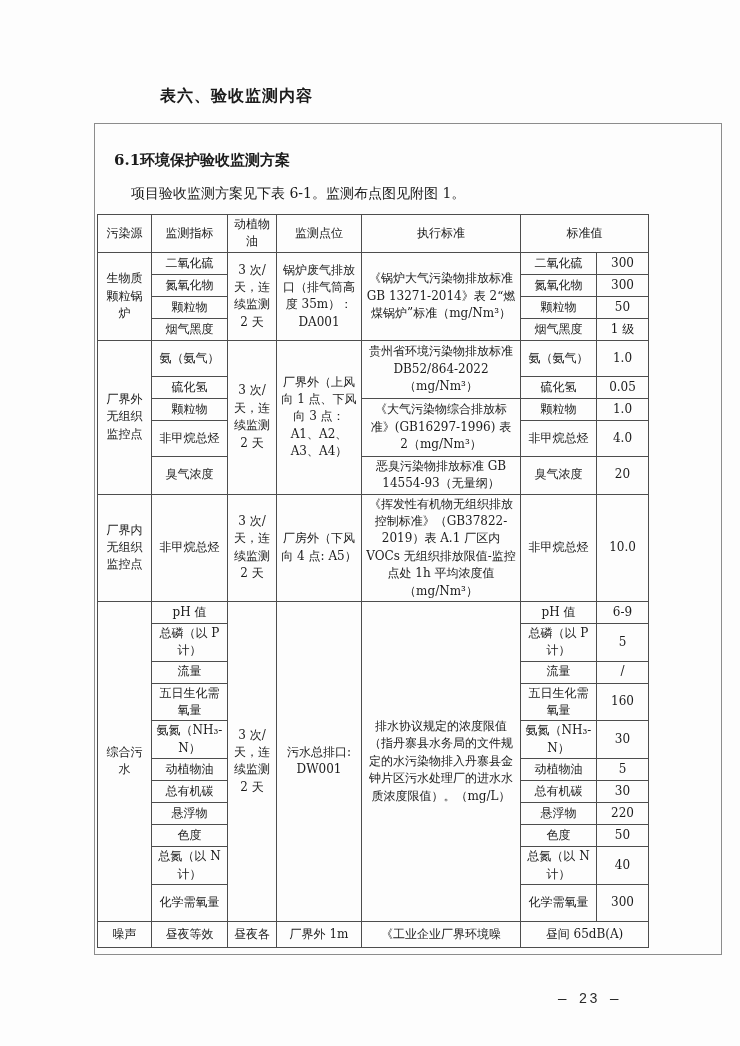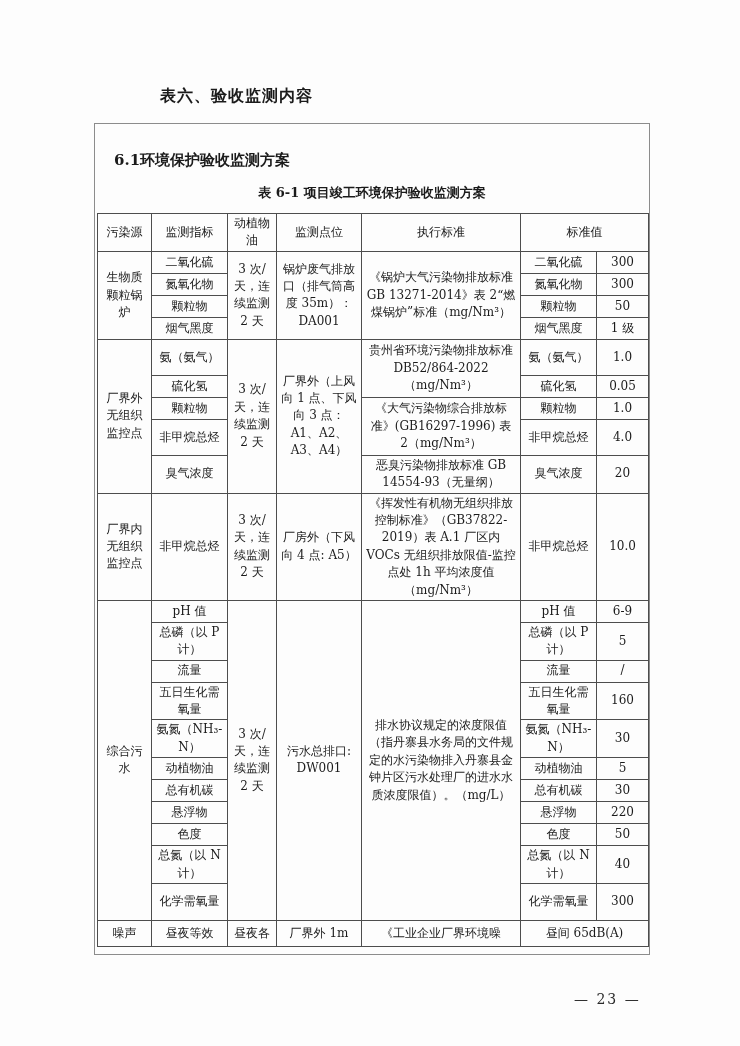--- a/index.html
+++ b/index.html
@@ -10,21 +10,21 @@
     color:#1b1b1b;
     position:relative;
     overflow:hidden;
   }
   .doc-title{
     position:absolute;left:112px;top:86px;
     font-size:16px;font-weight:700;letter-spacing:1px;margin-left:48px;
   }
   .content-box{
     position:absolute;left:94px;top:123px;
-    width:556px;height:832px;
+    width:628px;height:832px;
     border:1px solid #8c8c8c;
     box-sizing:border-box;
     overflow:hidden;
     background:#fdfdfd;
   }
   .section-heading{
     margin:27px 0 0 19px;
     font-size:15px;font-weight:700;
   }
   .intro{
@@ -48,33 +48,34 @@
     text-align:center;
     vertical-align:middle;
     padding:1px 4px;
     font-weight:400;
     word-break:break-word;
     overflow:hidden;
   }
   tr.h22{height:22px;} tr.h26{height:26px;} tr.h32{height:32px;}
   tr.h36{height:36px;} tr.h37{height:37px;} tr.h102{height:102px;}
   .footer-page-number{
-    position:absolute;left:574px;top:991px;
+    position:absolute;left:558px;top:991px;
     font-size:14px;letter-spacing:2px;
     color:#2a2a2a;
+    font-family:Liberation Mono, monospace;
   }
 </style>
 </head>
 <body>
 
 <div class="doc-title">表六、验收监测内容</div>
 
 <div class="content-box">
   <div class="section-heading">6.1环境保护验收监测方案</div>
-  <div class="caption">表 6-1 项目竣工环境保护验收监测方案</div>
+  <div class="intro">项目验收监测方案见下表 6-1。监测布点图见附图 1。</div>
 
   <table class="monitor">
     <colgroup>
       <col style="width:54px">
         <col style="width:76px">
         <col style="width:49px">
       <col style="width:85px">
         <col style="width:159px">
         <col style="width:76px">
         <col style="width:52px">

